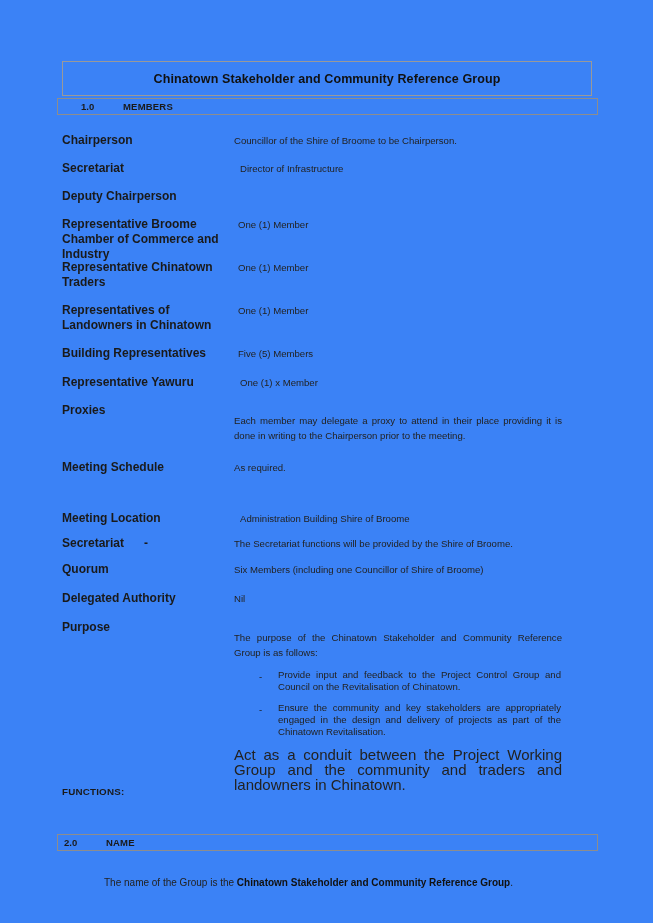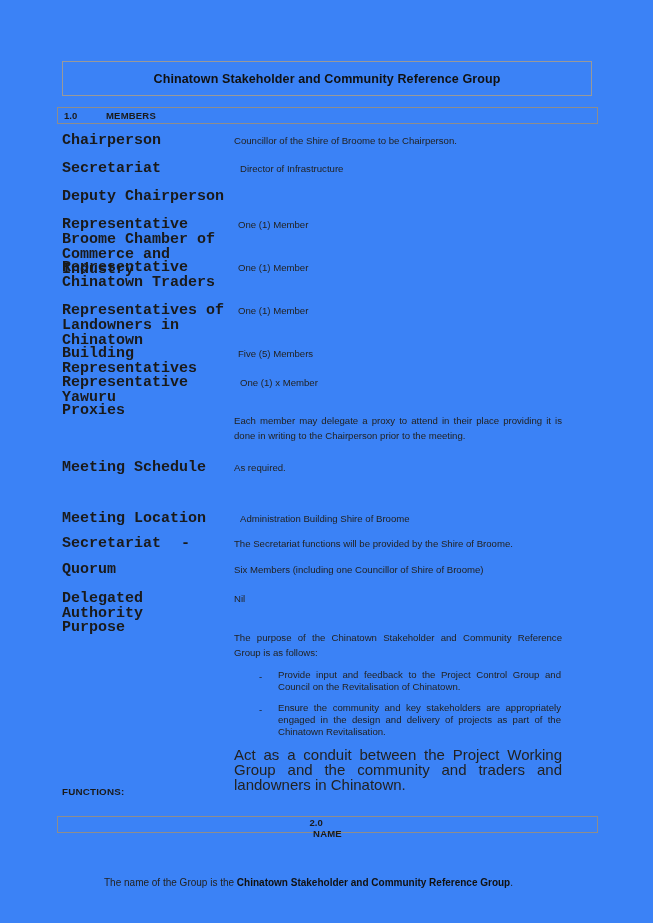--- a/index.html
+++ b/index.html
@@ -59,43 +59,42 @@
     padding-left: 6px;
     font-size: 9.5px;
     font-weight: bold;
     box-sizing: border-box;
   }
   .section-bar .sec-label {
     font-size: 9.5px;
     font-weight: bold;
     letter-spacing: 0.2px;
   }
-  #section-bar-members { top: 107px; }
-  #section-bar-name { top: 816px; flex-direction: column; }
+  #section-bar-members { top: 98px; padding-left: 17px; }
+  #section-bar-name { top: 834px; }
 
   
   .rows {
     position: absolute;
     left: 62px;
     top: 133px;
     width: 500px;
   }
   .row {
     display: flex;
     align-items: flex-start;
   }
   .row .label {
     width: 172px;
     flex: 0 0 172px;
-    font-size: 15px;
+    font-size: 12px;
     font-weight: bold;
     line-height: 15px;
     box-sizing: border-box;
     padding-right: 4px;
-    font-family: Liberation Mono, monospace;
   }
   .row .value {
     flex: 1;
     font-size: 9.6px;
     line-height: 15px;
     color: #222222;
   }
   .row .value.justify {
     text-align: justify;
     width: 328px;

